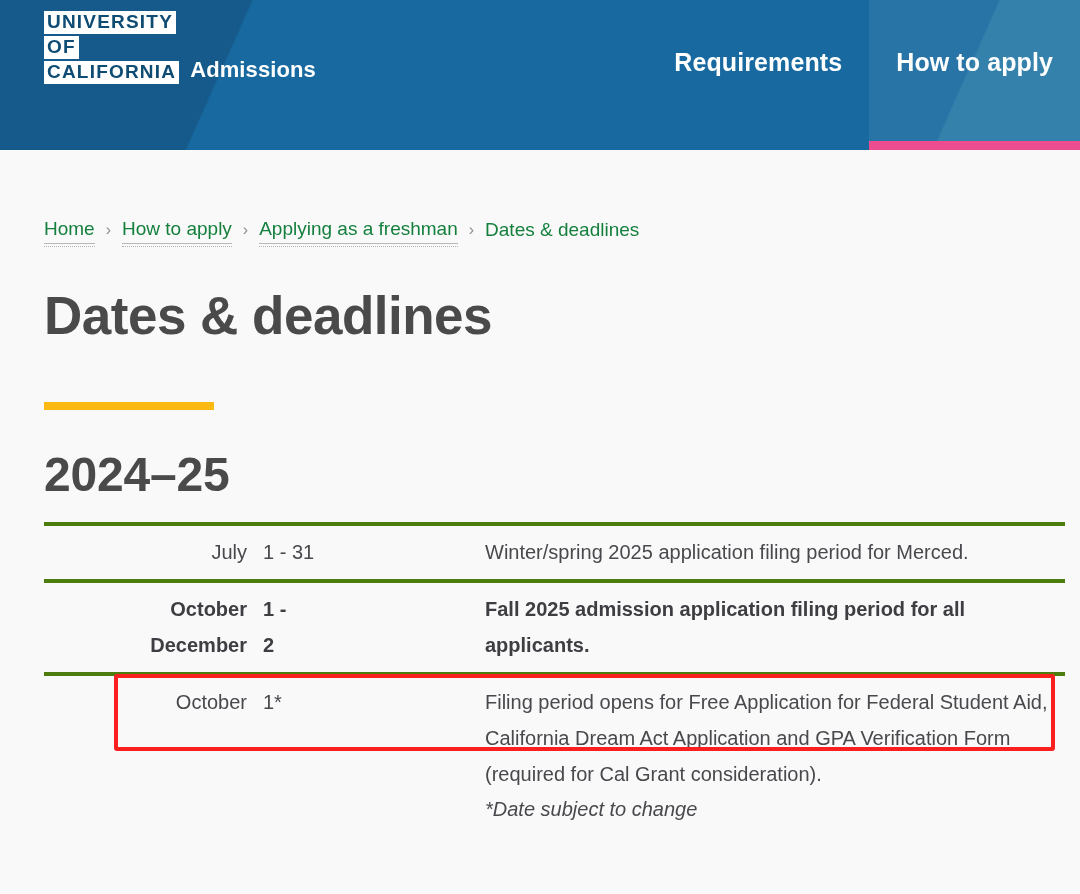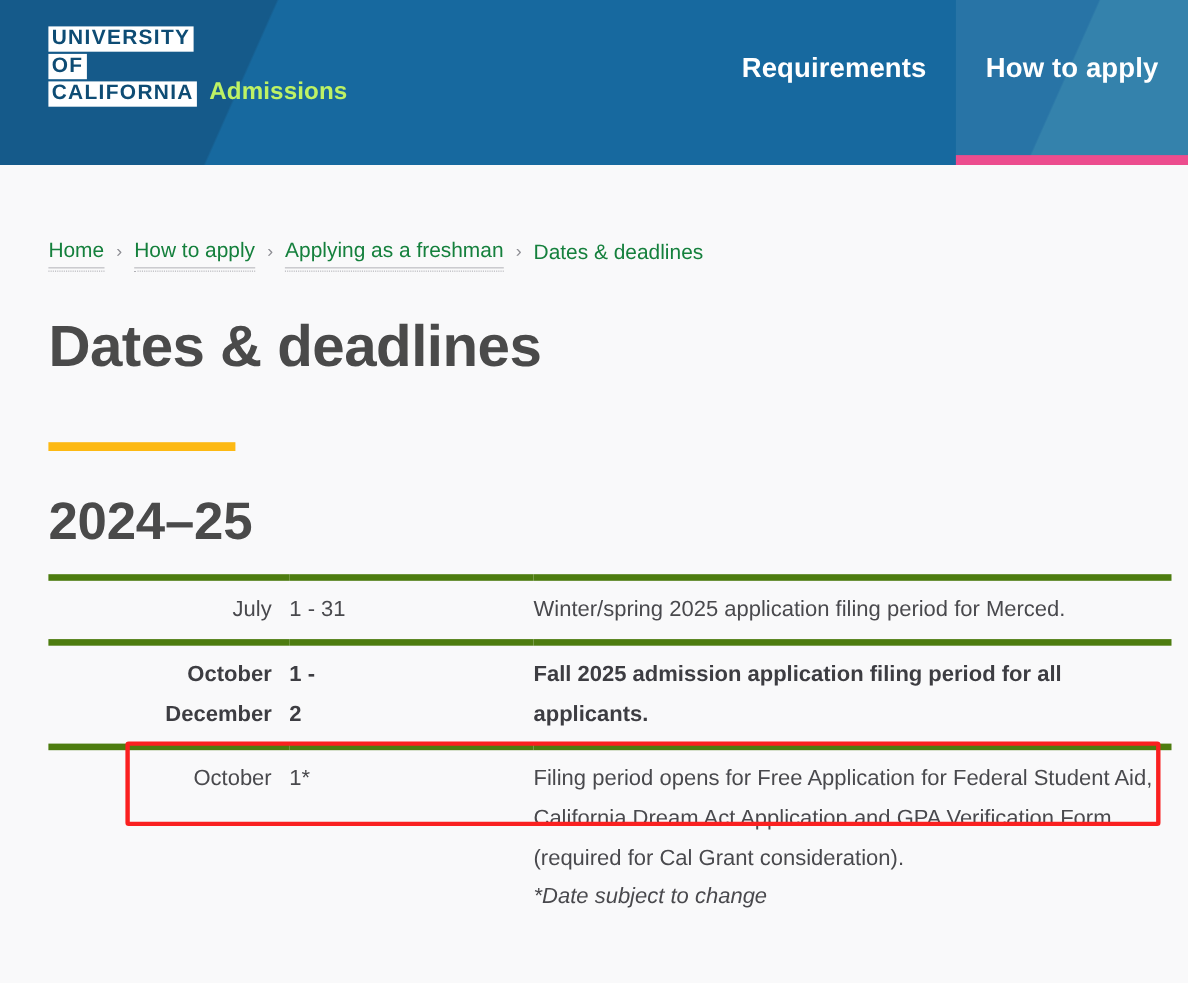--- a/index.html
+++ b/index.html
@@ -45,21 +45,21 @@
       #2478a6 30%,
       rgba(36,120,166,0) 30.4%,
       rgba(36,120,166,0) 100%);
     pointer-events: none;
   }
 
   
   .brand {
     position: absolute;
     left: 44px;
-    top: 24px;
+    top: 11px;
     display: flex;
     align-items: flex-end;
     z-index: 4;
   }
   .uc-logo {
     display: flex;
     flex-direction: column;
     align-items: flex-start;
     gap: 2px;
   }
@@ -69,21 +69,21 @@
     font-family: "Liberation Sans", sans-serif;
     font-weight: 700;
     font-size: 19px;
     line-height: 20px;
     letter-spacing: 1.2px;
     padding: 1px 3px 2px 3px;
     white-space: nowrap;
     display: block;
   }
   .brand-sub {
-    color: #bef264;
+    color: #ffffff;
     font-size: 22px;
     font-weight: 700;
     letter-spacing: 0.1px;
     margin-left: 11px;
     padding-bottom: 1px;
     white-space: nowrap;
   }
 
   
   .main-nav {
@@ -195,21 +195,21 @@
   }
 
   
   .deadline-table {
     margin-top: 20px;
     width: 1021px;
     border-collapse: collapse;
     table-layout: fixed;
   }
   .deadline-table tr {
-    border-top: 6px solid #4d7c0f;
+    border-top: 4px solid #4d7c0f;
   }
   .deadline-table td {
     padding: 9px 0 9px 0;
     font-size: 20px;
     color: #49494d;
     vertical-align: top;
     line-height: 1.78;
   }
   td.col-month {
     width: 219px;

